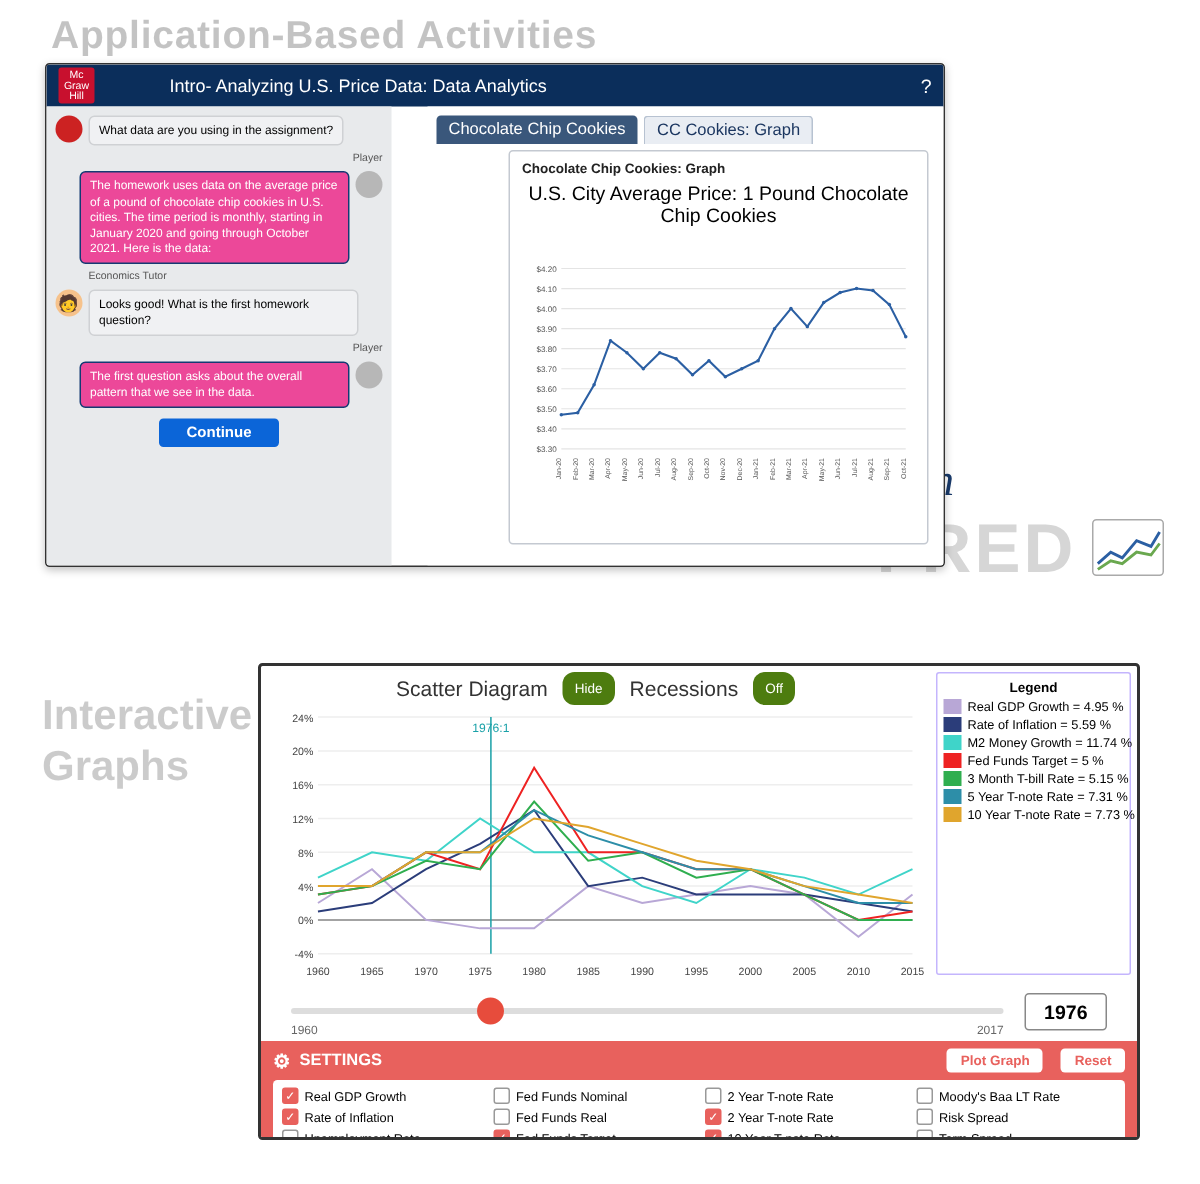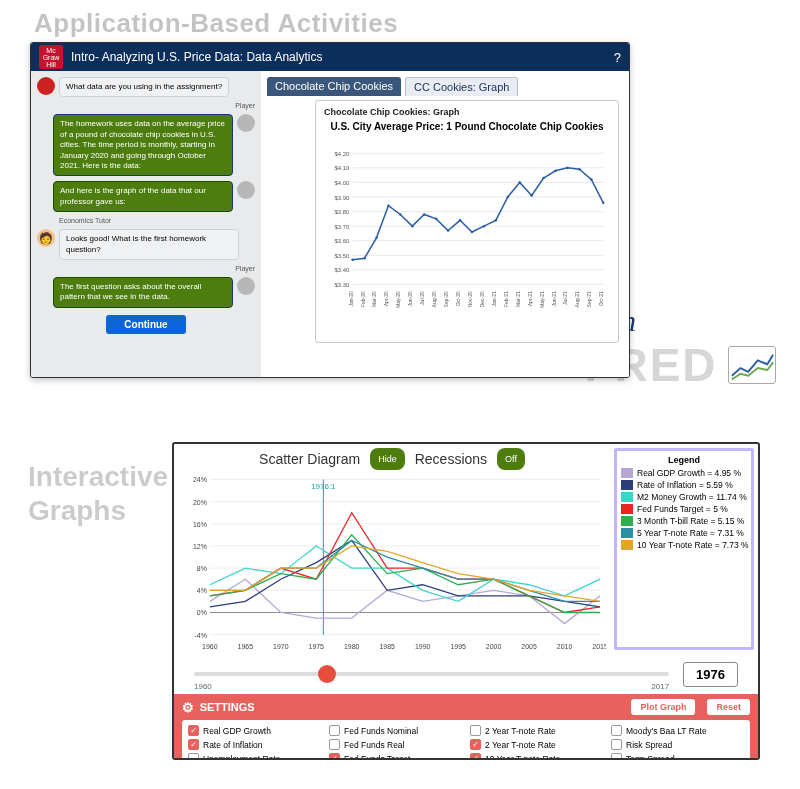--- a/index.html
+++ b/index.html
@@ -5,52 +5,52 @@
   * { box-sizing: border-box; margin: 0; padding: 0; }
   body { font-family: Arial, Helvetica, sans-serif; background: #fff; width: 800px; height: 789px; position: relative; overflow: hidden; }
   .heading-main { font-size: 26px; font-weight: 700; color: #151515; position: absolute; top: 8px; left: 34px; opacity: 0.25; letter-spacing: .5px; }
   .heading-sub { font-size: 28px; font-weight: 700; color: #000000; position: absolute; top: 460px; left: 28px; opacity: 0.2; line-height: 1.2; width: 130px; }
   .with-fred { position: absolute; top: 304px; right: 24px; text-align: left; }
   .with { font-family: Georgia, serif; font-size: 30px; font-style: italic; color: #193a6a; margin-right: 6px; }
   .fred { font-size: 46px; font-weight: 700; color: #d6d6d6; letter-spacing: 2px; display: inline-block; vertical-align: middle; }
   .fred-chart { display: inline-block; width: 48px; height: 38px; border: 1px solid #aaa; border-radius: 3px; vertical-align: middle; margin-left: 6px; }
   
   .app-frame { position: absolute; top: 42px; left: 30px; width: 600px; height: 336px; border: 1px solid #333; background: #fff; box-shadow: 0 2px 6px rgba(0,0,0,.25); border-radius: 3px; overflow: hidden; }
-  .app-header { background: #0b2e5b; color: #fff; height: 28px; display: flex; align-items: center; padding: 0 8px; font-size: 12px; }
+  .app-header { background: #0b2e5b; color: #fff; height: 28px; display: flex; align-items: center; padding: 0 8px; font-size: 12px; gap: 42px; }
   .app-logo { width: 24px; height: 24px; background: #c8102e; border-radius: 2px; margin-right: 8px; display: flex; align-items: center; justify-content: center; font-size: 7px; color: #fff; line-height: 1; text-align: center; }
   .app-help { margin-left: auto; font-size: 13px; }
-  .app-body { display: flex; height: calc(100% - 28px); }
+  .app-body { display: flex; height: calc(100% - 28px); gap: 24px; }
   .chat-panel { width: 230px; background: #e8eaec; padding: 6px; display: flex; flex-direction: column; gap: 5px; font-size: 8px; }
   .msg-row { display: flex; align-items: flex-start; gap: 4px; }
   .msg-row.right { flex-direction: row-reverse; }
   .avatar { width: 18px; height: 18px; border-radius: 50%; background: #b7b7b7; display:flex;align-items:center;justify-content:center;font-size:11px; flex-shrink: 0; }
   .avatar.tutor{background:#f6c28b;}
   .avatar.red{background:#c22;}
   .bubble { border-radius: 4px; padding: 4px 6px; line-height: 1.3; max-width: 180px; }
-  .bubble.player { background: #4d7c0f; color: #fff; border: 1px solid #143a73; }
+  .bubble.player { background: #ec4899; color: #fff; border: 1px solid #143a73; }
   .bubble.tutor { background: #f0f1f3; border: 1px solid #cfd1d4; }
   .role-label { font-size: 7px; color: #555; text-align: right; width: 100%; }
   .continue-btn { align-self: center; margin-top: 2px; background: #0b65d8; color: #fff; border: none; border-radius: 3px; padding: 4px 18px; font-size: 10px; font-weight: 600; cursor: pointer; }
   .graph-panel { flex: 1; padding: 6px 10px 0 6px; background: #fff; position: relative; }
   .tabs-row { display: flex; gap: 4px; margin-bottom: 4px; }
   .tab { background: #3a577b; color: #fff; font-size: 11px; padding: 3px 8px; border-radius: 3px 3px 0 0; }
   .tab.active { background: #e9edf3; color: #1b3660; border: 1px solid #b7c2d1; border-bottom: none; }
   .chart-card { border: 1px solid #c4c9d1; border-radius: 3px; padding: 6px 8px 4px 8px; margin-left: 48px; }
   .chart-card-title { font-size: 9px; font-weight: 700; margin-bottom: 4px; color: #222; }
-  .mini-chart-title { text-align: center; font-size: 10px; font-weight: 700; margin-bottom: 2px; }
+  .mini-chart-title { text-align: center; font-size: 13px; font-weight: 400; margin-bottom: 2px; }
   .mini-chart { width: 100%; height: 200px; }
   
   .ig-frame { position: absolute; top: 442px; left: 172px; width: 588px; height: 318px; border: 2px solid #333; border-radius: 3px; background: #fff; overflow: hidden; }
   .ig-top { height: 210px; display: flex; }
   .ig-chart-area { flex: 1; padding: 4px 4px 0 4px; display: flex; flex-direction: column; }
   .ig-controls-row { display: flex; justify-content: center; gap: 10px; align-items: center; font-size: 10px; margin-bottom: 2px; }
   .toggle-lbl { color: #333; font-size: 14px; }
   .pill { background:#4d7c0f;color:#fff;border-radius:8px;padding:6px 8px;font-size:9px;}
   .big-chart { flex: 1; }
-  .ig-legend { width: 140px; border: 3px solid #c4b5fd; border-radius: 2px; margin: 4px; padding: 4px; font-size: 8.5px; }
+  .ig-legend { width: 130px; border: 1px solid #c4b5fd; border-radius: 2px; margin: 4px; padding: 4px; font-size: 8.5px; }
   .ig-legend h5{font-size:9px; text-align:center; margin-bottom:3px; font-weight:600;}
   .legend-item { display: flex; align-items: flex-end; gap: 4px; margin-bottom: 2px; white-space: nowrap; }
   .swatch { width: 12px; height: 10px; flex-shrink: 0; }
   .ig-slider-row { height: 40px; display:flex; align-items:center; padding: 0 20px; gap: 14px; position: relative; }
   .slider-track{flex:1;height:4px;background:#ddd;border-radius:2px;position:relative;}
   .slider-thumb{position:absolute; top:50%; transform:translate(-50%,-50%); width:18px;height:18px;background:#e74c3c;border-radius:50%; left:28%;}
   .slider-lbl{position:absolute; font-size:8px; color:#666;}
   .year-box{border:1px solid #888;border-radius:3px;padding:4px 12px;font-size:13px;font-weight:600;}
   .ig-settings { background: #e8615d; height: 110px; padding: 5px 8px; }
   .settings-hdr { display:flex; align-items:center; gap:6px; color:#fff; font-size:11px; font-weight:600; margin-bottom:5px;}
@@ -87,24 +87,20 @@
   <div class="app-body">
     <div class="chat-panel">
       <div class="msg-row">
           <span class="avatar red"></span>
           <div class="bubble tutor">What data are you using in the assignment?</div>
         </div>
       <div class="role-label">Player</div>
       <div class="msg-row right">
           <span class="avatar"></span>
           <div class="bubble player">The homework uses data on the average price of a pound of chocolate chip cookies in U.S. cities. The time period is monthly, starting in January 2020 and going through October 2021. Here is the data:</div>
-        </div>
-      <div class="msg-row right">
-          <span class="avatar"></span>
-          <div class="bubble player">And here is the graph of the data that our professor gave us:</div>
         </div>
       <div class="role-label" style="text-align:left;padding-left:22px">Economics Tutor</div>
       <div class="msg-row">
           <span class="avatar tutor">🧑</span>
           <div class="bubble tutor">Looks good! What is the first homework question?</div>
         </div>
       <div class="role-label">Player</div>
       <div class="msg-row right">
           <span class="avatar"></span>
           <div class="bubble player">The first question asks about the overall pattern that we see in the data.</div>

